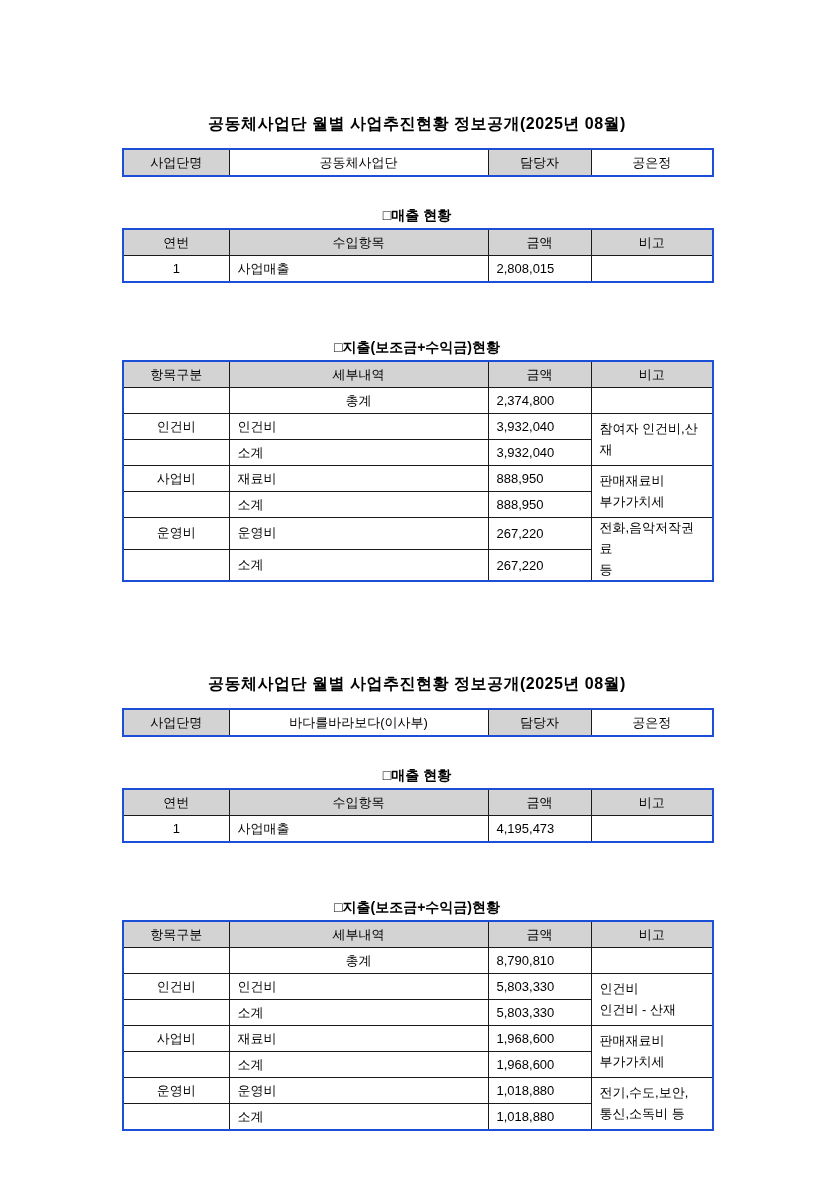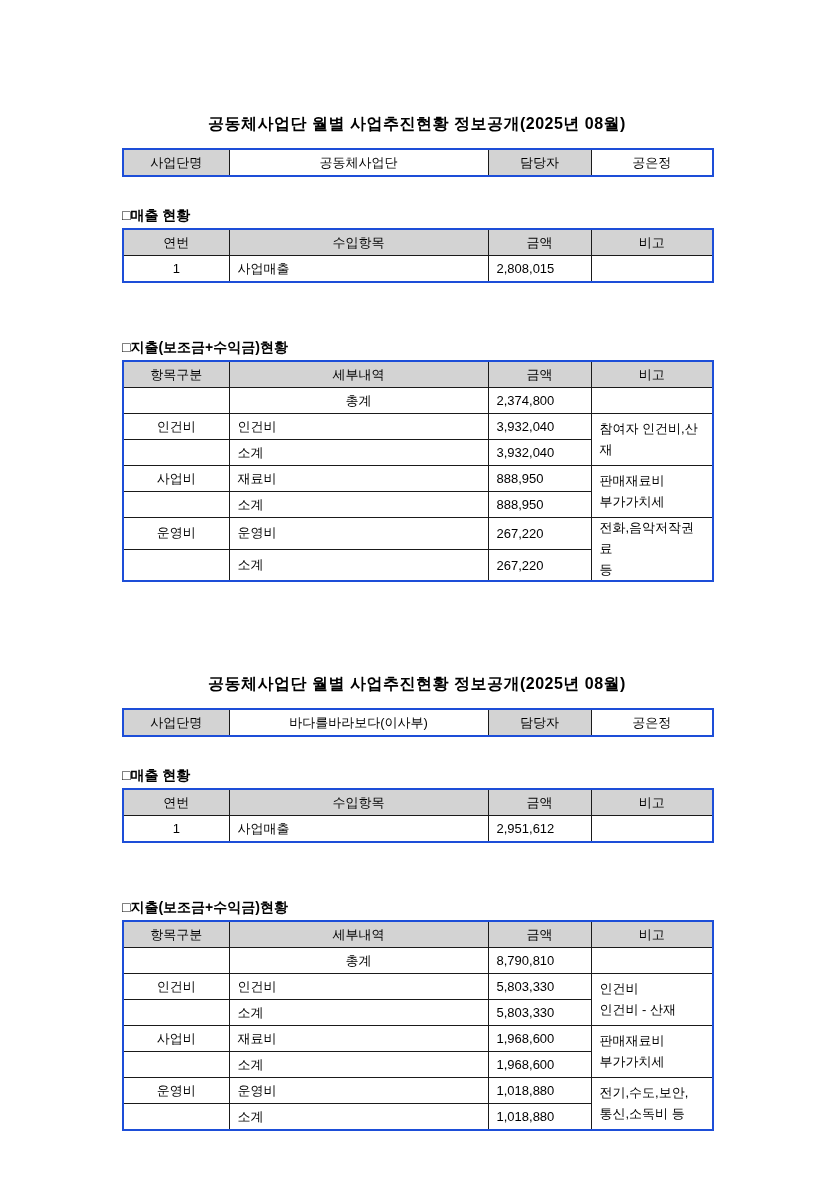--- a/index.html
+++ b/index.html
@@ -22,20 +22,21 @@
     line-height: 24px;
     margin-bottom: 12px;
     white-space: nowrap;
   }
 
   .sub-heading {
     font-size: 14px;
     font-weight: bold;
     line-height: 17px;
     margin: 0 0 4px 0;
+    text-align: center;
   }
 
   table.tbl {
     border-collapse: collapse;
     table-layout: fixed;
     width: 590px;
     border: 2px solid #1d4ed8;
   }
   table.tbl td, table.tbl th {
     border: 1px solid #1a1a1a;
@@ -219,21 +220,21 @@
         <tbody>
             <tr>
           <th class="hdr-cell">연번</th>
           <th class="hdr-cell">수입항목</th>
           <th class="hdr-cell">금액</th>
           <th class="hdr-cell">비고</th>
         </tr>
         <tr>
           <td class="c-center">1</td>
           <td class="c-left">사업매출</td>
-          <td class="c-right">2,951,612</td>
+          <td class="c-right">4,195,473</td>
           <td class="note-cell"></td>
         </tr>
       </tbody>
         </table>
 
       <div class="sub-heading">□지출(보조금+수익금)현황</div>
       <table class="tbl exp-tbl">
         <colgroup>
             <col class="col-1">
             <col class="col-2">

